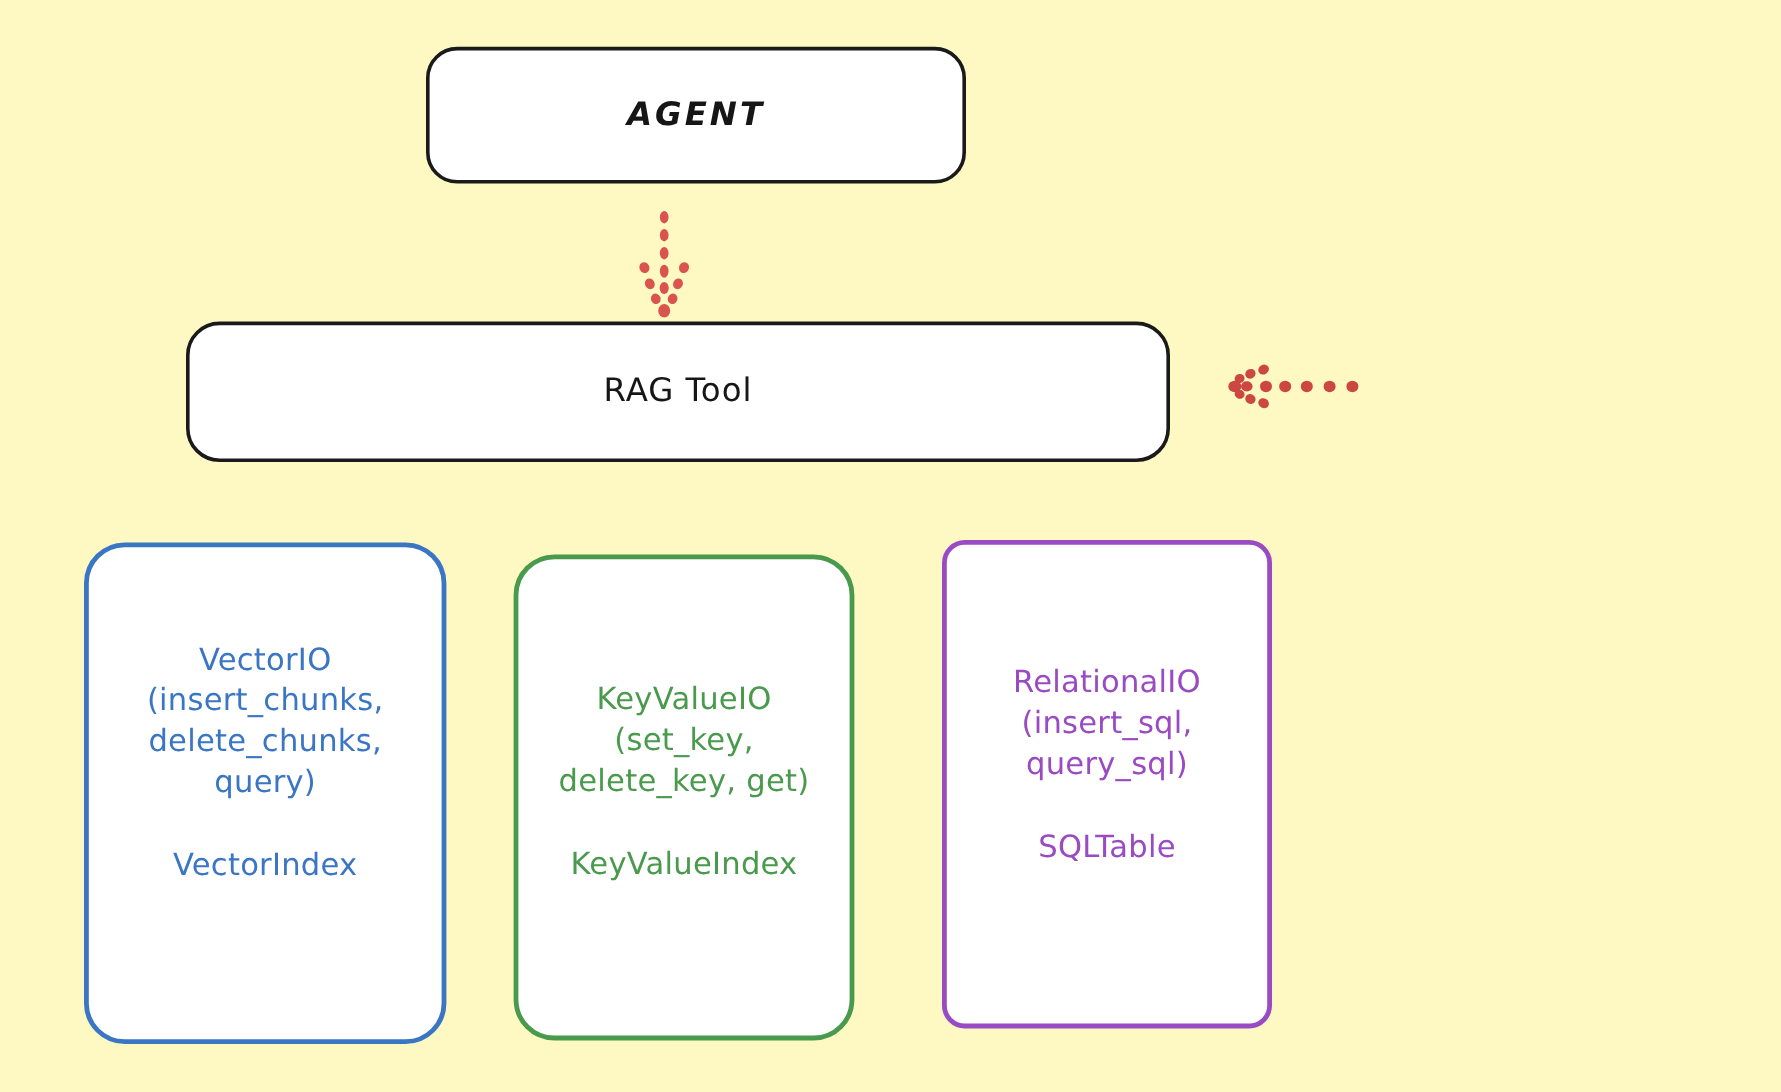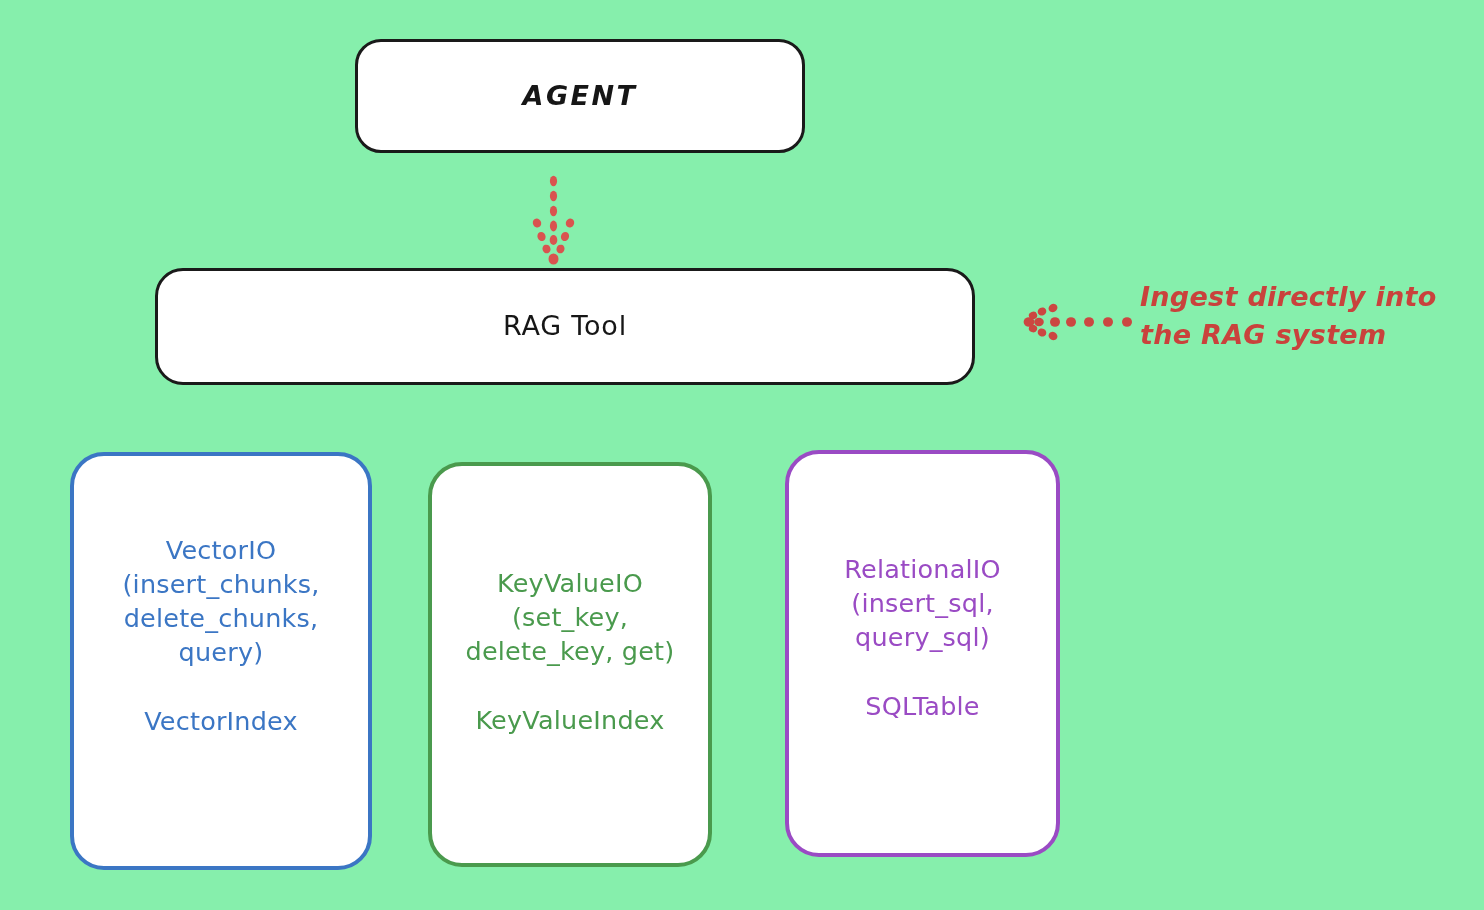--- a/index.html
+++ b/index.html
@@ -10,21 +10,21 @@
   body {
     width: 1484px;
     height: 910px;
     overflow: hidden;
     font-family: "DejaVu Sans", sans-serif;
   }
   #canvas {
     position: relative;
     width: 1484px;
     height: 910px;
-    background: #86efac;
+    background: #fef9c3;
   }
 
   
   .node {
     position: absolute;
     box-sizing: border-box;
     background: #ffffff;
     display: flex;
     align-items: center;
     justify-content: center;
@@ -108,20 +108,21 @@
     color: #4a9a4d;
     padding-top: 100px;
   }
 
   .box-relational {
     left: 785px;
     top: 450px;
     width: 275px;
     height: 407px;
     border-color: #9a4bc4;
+    border-radius: 19px;
   }
   .box-relational .node-label {
     color: #9a4bc4;
     padding-top: 98px;
   }
 
   
   #arrow-layer {
     position: absolute;
     left: 0;
@@ -214,16 +215,14 @@
   </div>
 
   <div class="node box-store box-relational">
     <span class="node-label">RelationalIO
 (insert_sql,
 query_sql)
 
 SQLTable</span>
   </div>
 
-  <div class="annotation">Ingest directly into
-the RAG system</div>
 
 </div>
 
 </body></html>

